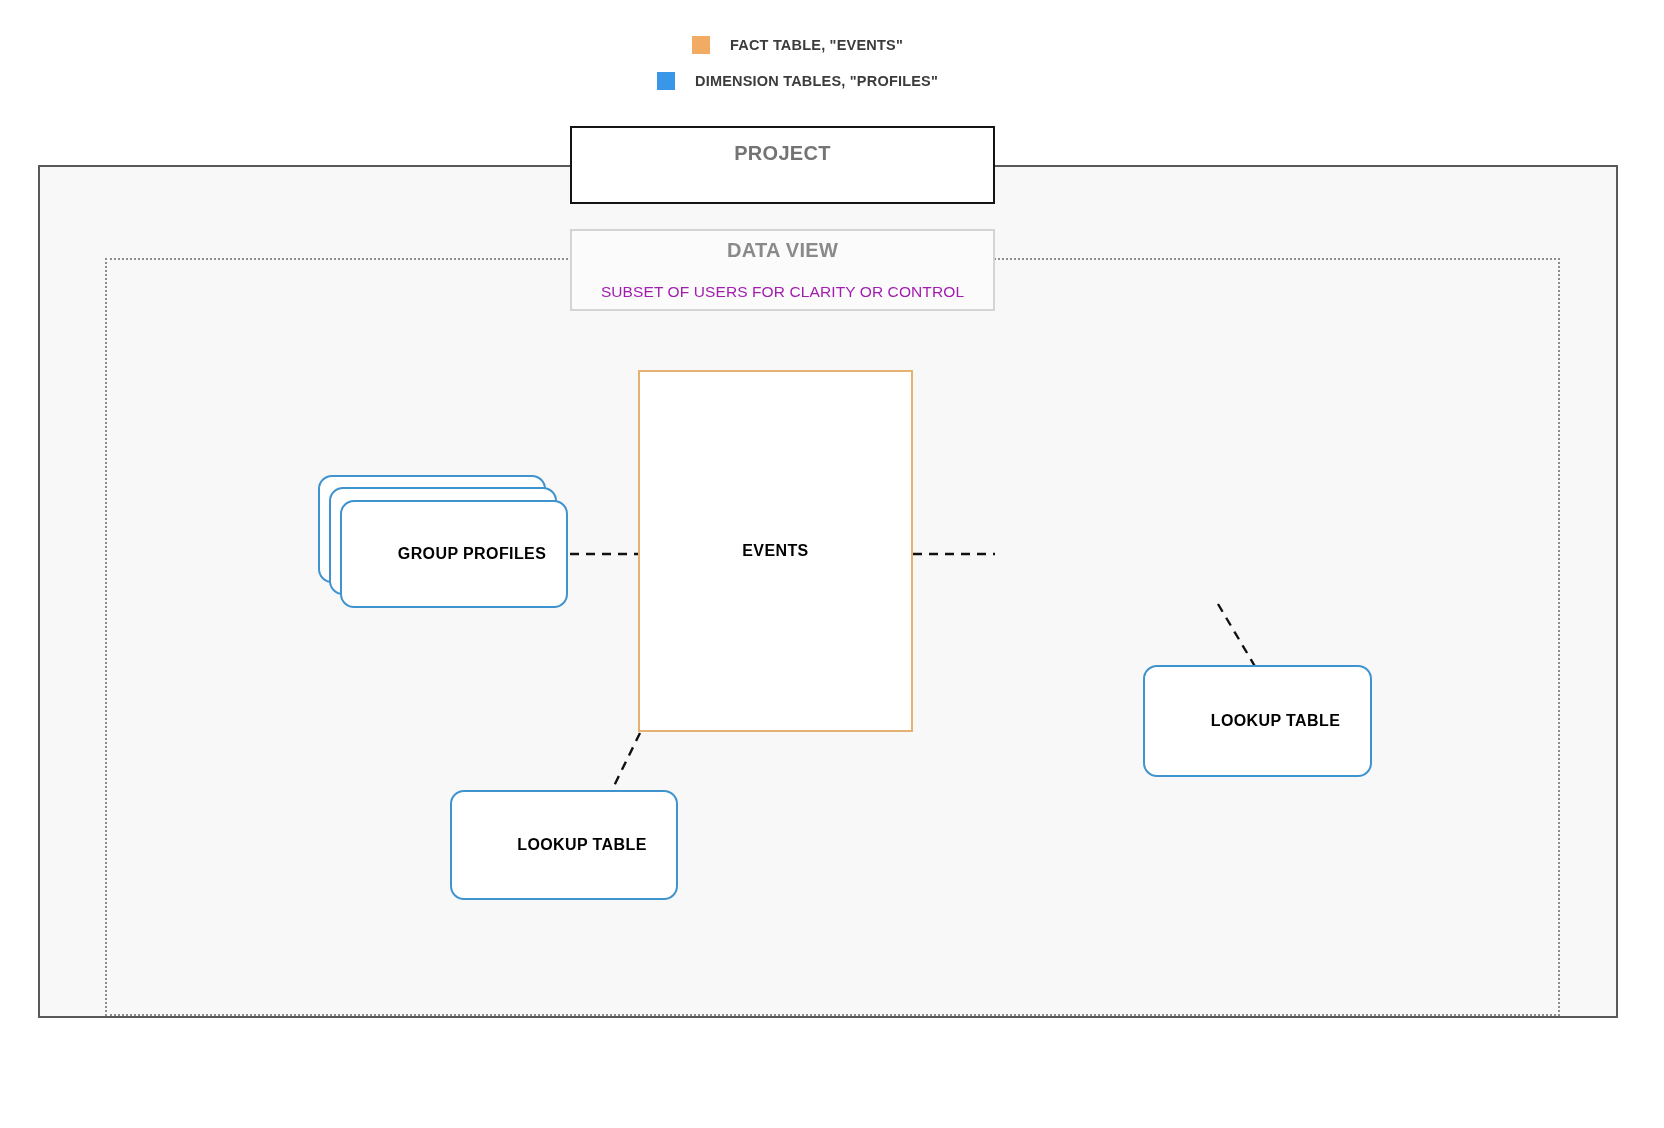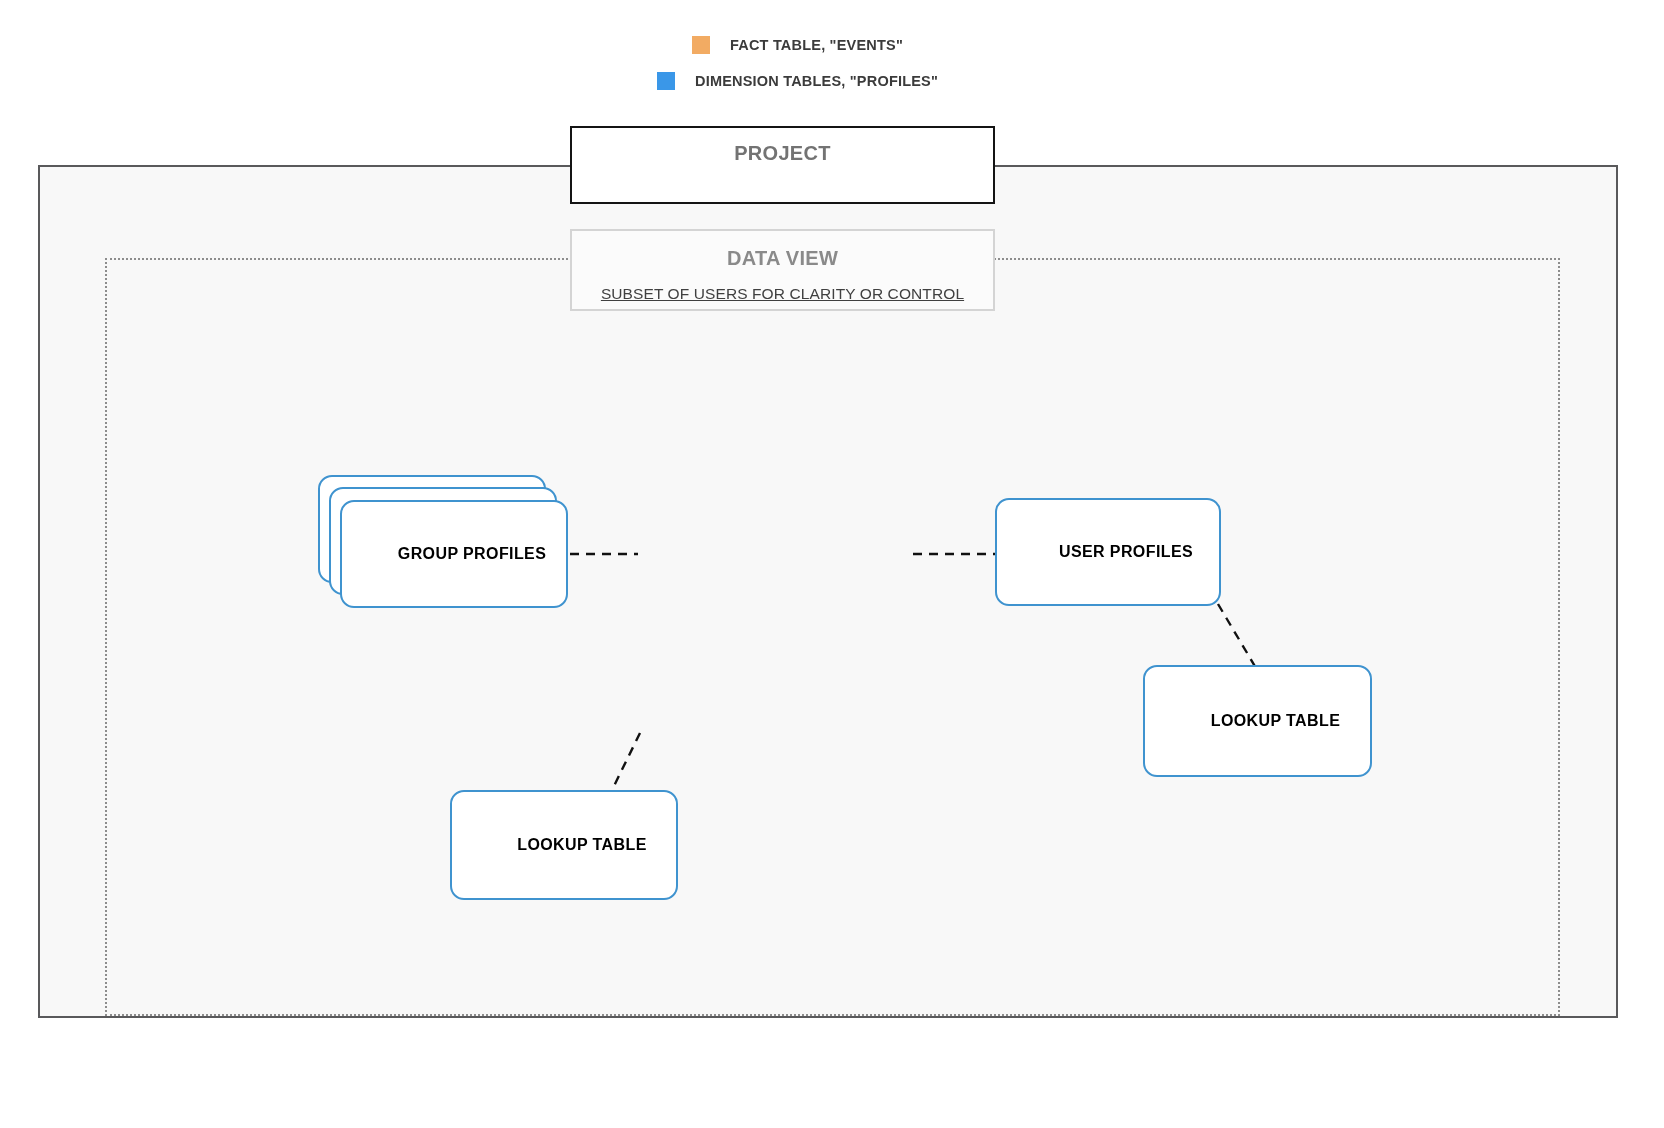--- a/index.html
+++ b/index.html
@@ -97,34 +97,33 @@
     color: #3f3f3f;
     letter-spacing: 0.1px;
   }
   #dataview-box {
     left: 570px;
     top: 229px;
     width: 425px;
     height: 82px;
     border: 2px solid #d4d4d4;
     background: #fbfbfb;
-    padding-top: 16px;
+    padding-top: 8px;
   }
   #dataview-box .hb-title {
     font-size: 20px;
     font-weight: bold;
     color: #8a8a8a;
     letter-spacing: 0.3px;
   }
   #dataview-box .hb-sub {
-    margin-top: 15px;
+    margin-top: 21px;
     font-size: 15.5px;
-    color: #404040;
+    color: #a21caf;
     letter-spacing: 0.1px;
-    text-decoration: underline;
   }
 
   
   #events-box {
     position: absolute;
     left: 638px;
     top: 370px;
     width: 275px;
     height: 362px;
     box-sizing: border-box;
@@ -220,32 +219,32 @@
 
   <div class="header-box" id="project-box">
     <div class="hb-title">PROJECT</div>
   </div>
 
   <div class="header-box" id="dataview-box">
     <div class="hb-title">DATA VIEW</div>
     <div class="hb-sub">SUBSET OF USERS FOR CLARITY OR CONTROL</div>
   </div>
 
+  <div id="events-box">
+    <span class="node-label">EVENTS</span>
+  </div>
 
   <div id="group-profiles-stack">
     <div class="dim-card" id="gp-back"></div>
     <div class="dim-card" id="gp-mid"></div>
     <div class="dim-card" id="gp-front">
       <span class="node-label">GROUP PROFILES</span>
     </div>
   </div>
 
-  <div class="dim-card" id="user-profiles-box">
-    <span class="node-label">USER PROFILES</span>
-  </div>
 
   <div class="dim-card" id="lookup-table-right">
     <span class="node-label">LOOKUP TABLE</span>
   </div>
 
   <div class="dim-card" id="lookup-table-left">
     <span class="node-label">LOOKUP TABLE</span>
   </div>
 
 </div>

